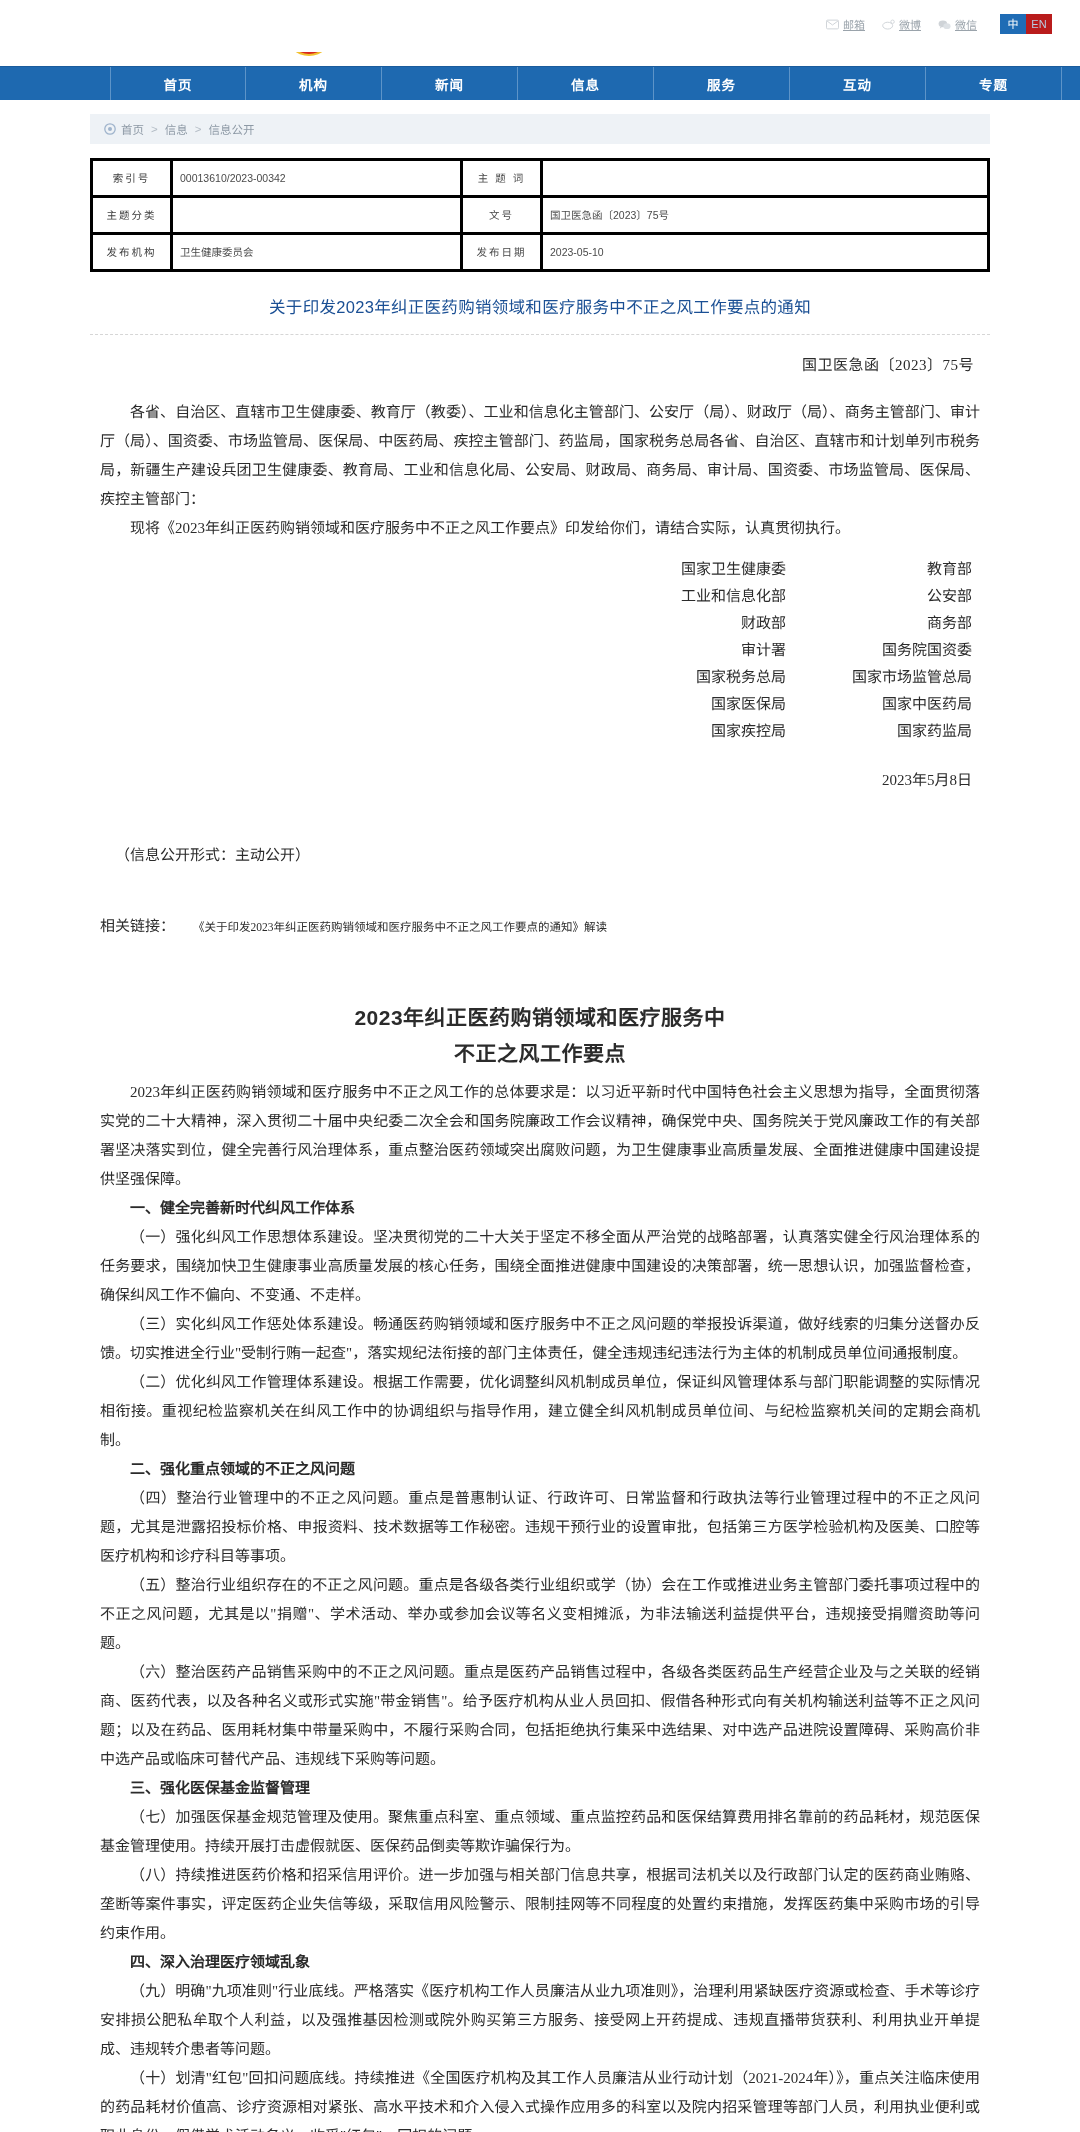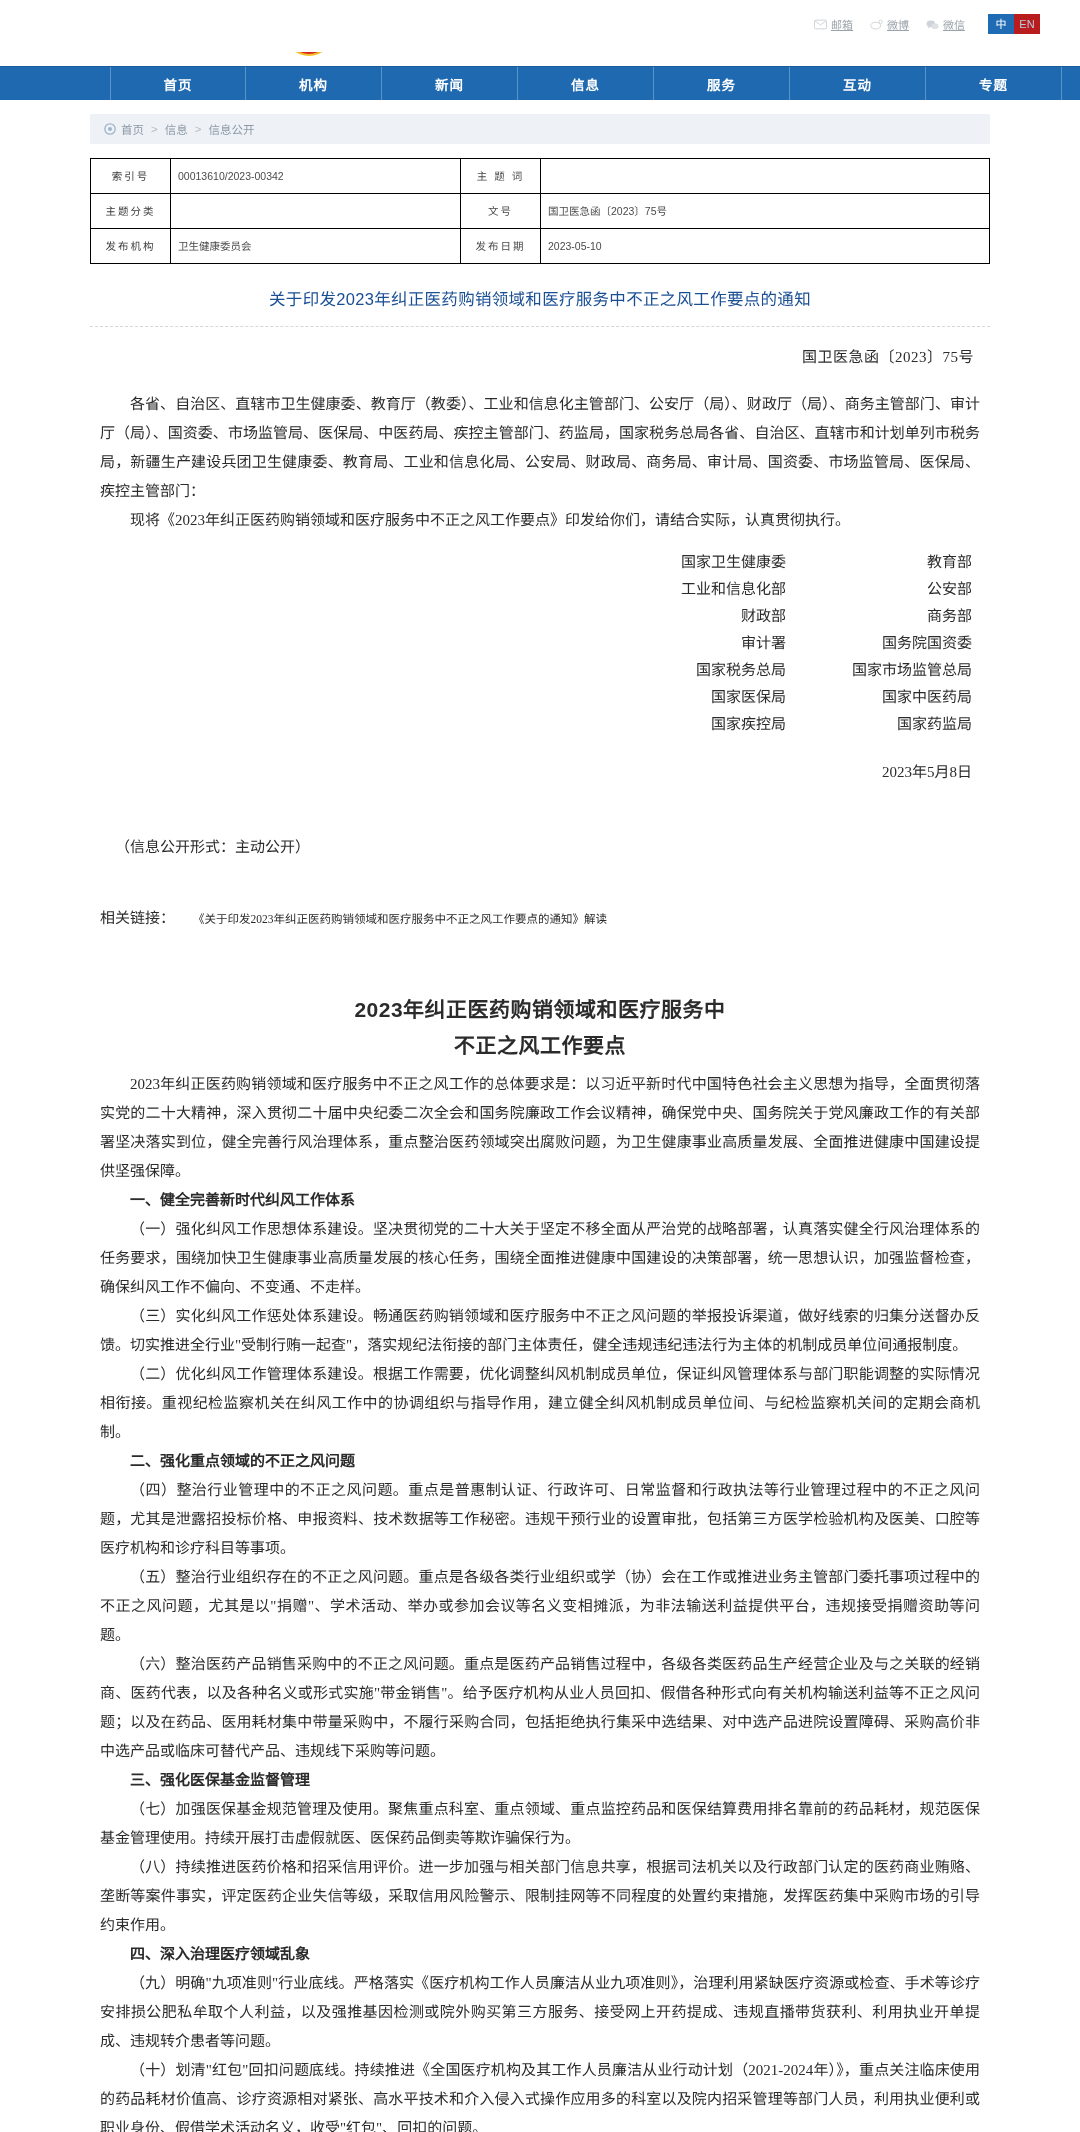--- a/index.html
+++ b/index.html
@@ -12,21 +12,21 @@
   body { width: 1080px; }
 
   
   .topbar {
     position: relative;
     height: 52px;
     background: #ffffff;
   }
   .util {
     position: absolute;
-    top: 14px; right: 40px;
+    top: 14px; right: 28px;
     display: flex;
     align-items: center;
     gap: 17px;
     font-family: "Liberation Sans", sans-serif;
     font-size: 11px;
     color: #9aa3ab;
   }
   .util-item {
     display: flex; align-items: center; gap: 4px;
     color: #9aa3ab;
@@ -125,21 +125,21 @@
   
   .metawrap { display: flex; justify-content: center; margin-top: 14px; }
   table.meta {
     width: 900px;
     border-collapse: collapse;
     font-family: "Liberation Sans", sans-serif;
     font-size: 10.5px;
     color: #4a4a4a;
   }
   table.meta td {
-    border: 1px solid #000000;
+    border: 3px solid #000000;
     height: 22px;
     padding: 8px 7px;
     line-height: 18px;
   }
   td.lbl { width: 80px; text-align: center; color: #3c3c3c; letter-spacing: 2px; }
   td.val1 { width: 290px; }
   td.lbl2 { width: 80px; text-align: center; letter-spacing: 2px; }
   td.val2 { }
 
   
@@ -171,21 +171,21 @@
     text-align: right;
     font-size: 15px;
     padding-right: 6px;
     margin-bottom: 18px;
     letter-spacing: .5px;
   }
   .p { text-indent: 2em; margin: 0; }
 
   
   .sig { margin-top: 14px; display: flex; justify-content: flex-end; padding-right: 8px; }
-  .sig-cols { display: flex; gap: 66px; }
+  .sig-cols { display: flex; gap: 66px; font-family: Liberation Mono, monospace; }
   .sig-col { display: flex; flex-direction: column; }
   .sig-col .row { text-align: right; line-height: 27px; font-size: 15px; white-space: nowrap; }
   .sigdate { text-align: right; padding-right: 8px; margin-top: 20px; font-size: 15px; }
 
   .pubform { margin-top: 46px; text-indent: 1em; font-size: 15px; }
 
   .related {
     margin-top: 42px;
     display: flex;
     align-items: baseline;

